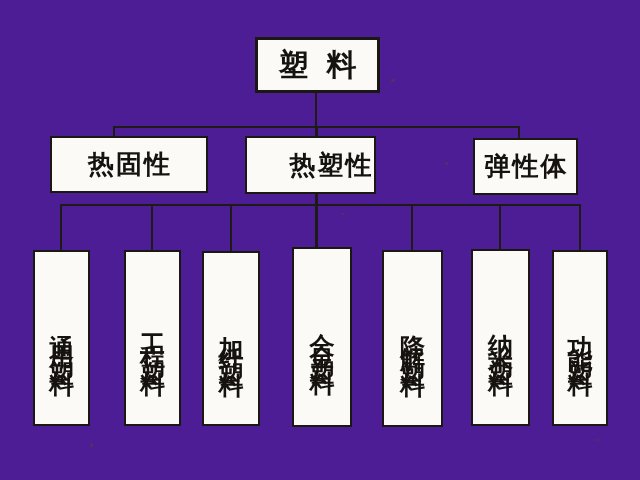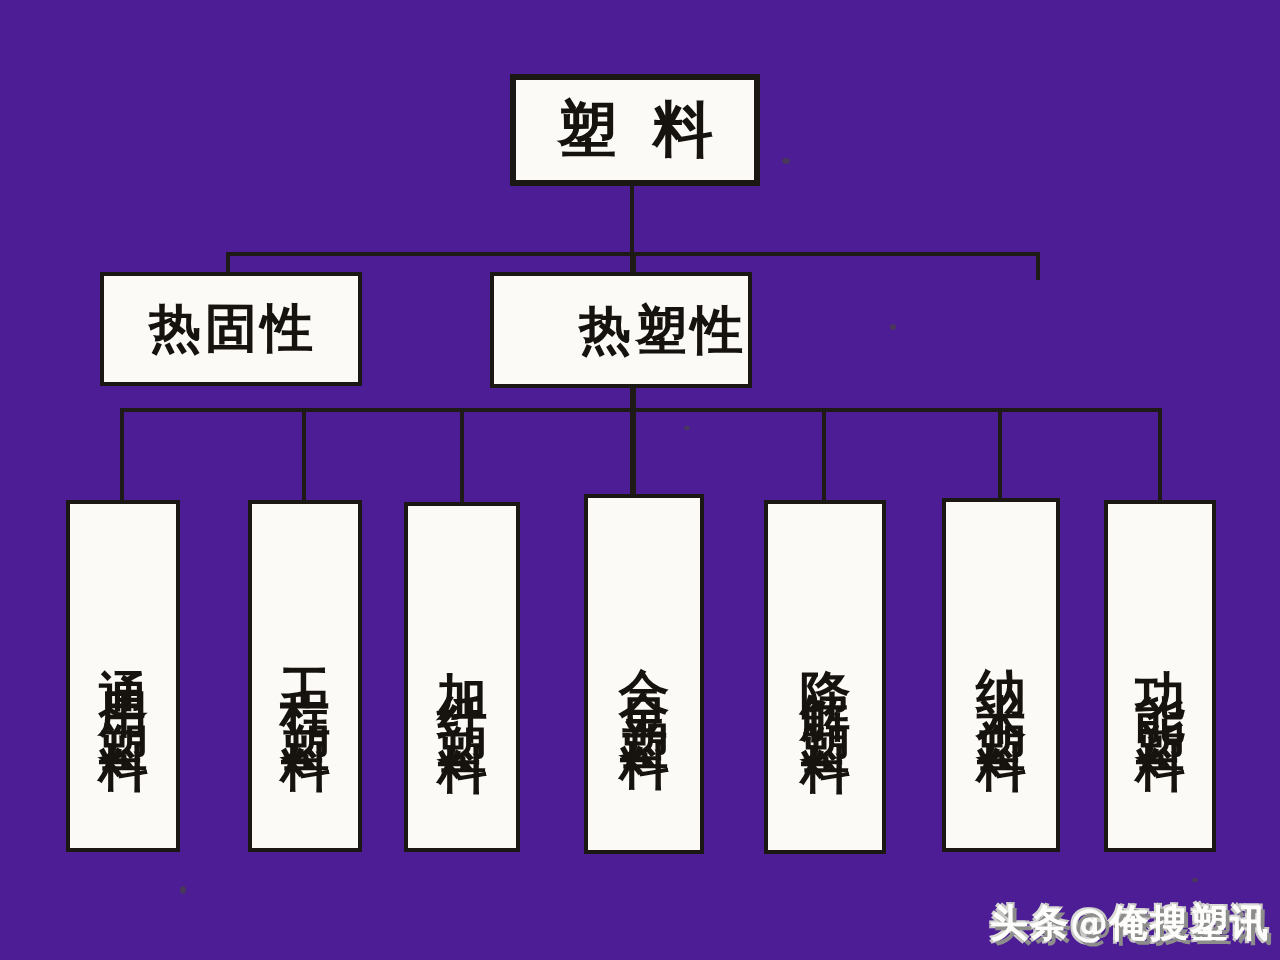--- a/index.html
+++ b/index.html
@@ -73,25 +73,28 @@
   <div class="line" style="left:151px; top:204px; width:2px; height:47px;"></div>
   <div class="line" style="left:230px; top:204px; width:2px; height:47px;"></div>
   <div class="line" style="left:411px; top:204px; width:2px; height:47px;"></div>
   <div class="line" style="left:499px; top:204px; width:2px; height:47px;"></div>
   <div class="line" style="left:579px; top:204px; width:2px; height:47px;"></div>
 
   <div class="node root-node" style="left:255px; top:37px; width:125px; height:56px;">
     <span>塑料</span>
   </div>
 
-  <div class="node l2-node" style="left:50px; top:136px; width:131px; height:57px;">
+  <div class="node l2-node" style="left:50px; top:136px; width:158px; height:57px;">
     <span>热固性</span>
   </div>
   <div class="node l2-node" style="left:245px; top:136px; width:131px; height:58px;padding-left:40px;">
     <span>热塑性</span>
+  </div>
+  <div class="node l2-node" style="left:473px; top:138px; width:105px; height:57px;">
+    <span>弹性体</span>
   </div>
 
   <div class="node l3-node" style="left:33px; top:250px; width:57px; height:176px;">
     <span class="vtext">通用塑料</span>
   </div>
   <div class="node l3-node" style="left:124px; top:250px; width:57px; height:176px;">
     <span class="vtext">工程塑料</span>
   </div>
   <div class="node l3-node" style="left:202px; top:251px; width:58px; height:175px;">
     <span class="vtext">加纤塑料</span>
@@ -108,15 +111,14 @@
   <div class="node l3-node" style="left:552px; top:250px; width:56px; height:176px;">
     <span class="vtext">功能塑料</span>
   </div>
 
   <div class="speck" style="left:391px; top:79px; width:4px; height:3px;"></div>
   <div class="speck" style="left:445px; top:162px; width:3px; height:3px;"></div>
   <div class="speck" style="left:342px; top:213px; width:3px; height:2px;"></div>
   <div class="speck" style="left:90px; top:443px; width:3px; height:4px;"></div>
   <div class="speck" style="left:596px; top:439px; width:3px; height:2px;"></div>
 
-  <div class="watermark">头条@俺搜塑讯</div>
 
 </div>
 
 </body></html>

